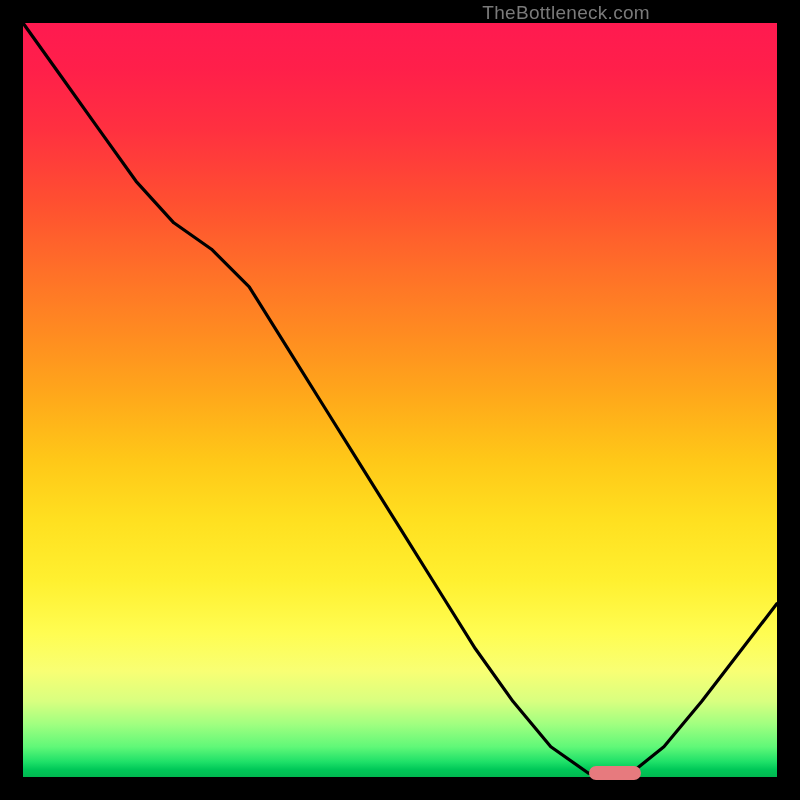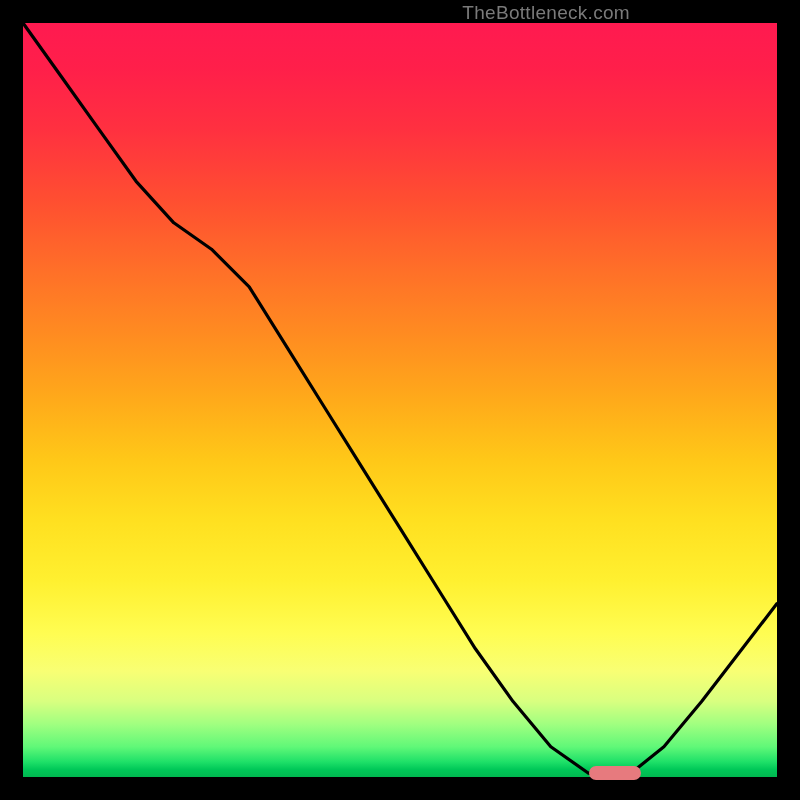--- a/index.html
+++ b/index.html
@@ -11,20 +11,21 @@
     overflow: hidden;
     font-family: Arial, Helvetica, sans-serif;
   }
   .frame {
     position: absolute;
     top: 0;
     left: 0;
     width: 656px;
     height: 800px;
     background: #000;
+    padding-left: 20px;
   }
   .plot-area {
     position: absolute;
     left: 23px;
     top: 23px;
     width: 754px;
     height: 754px;
     
     background: linear-gradient(to bottom,
       #ff1a50 0%,

